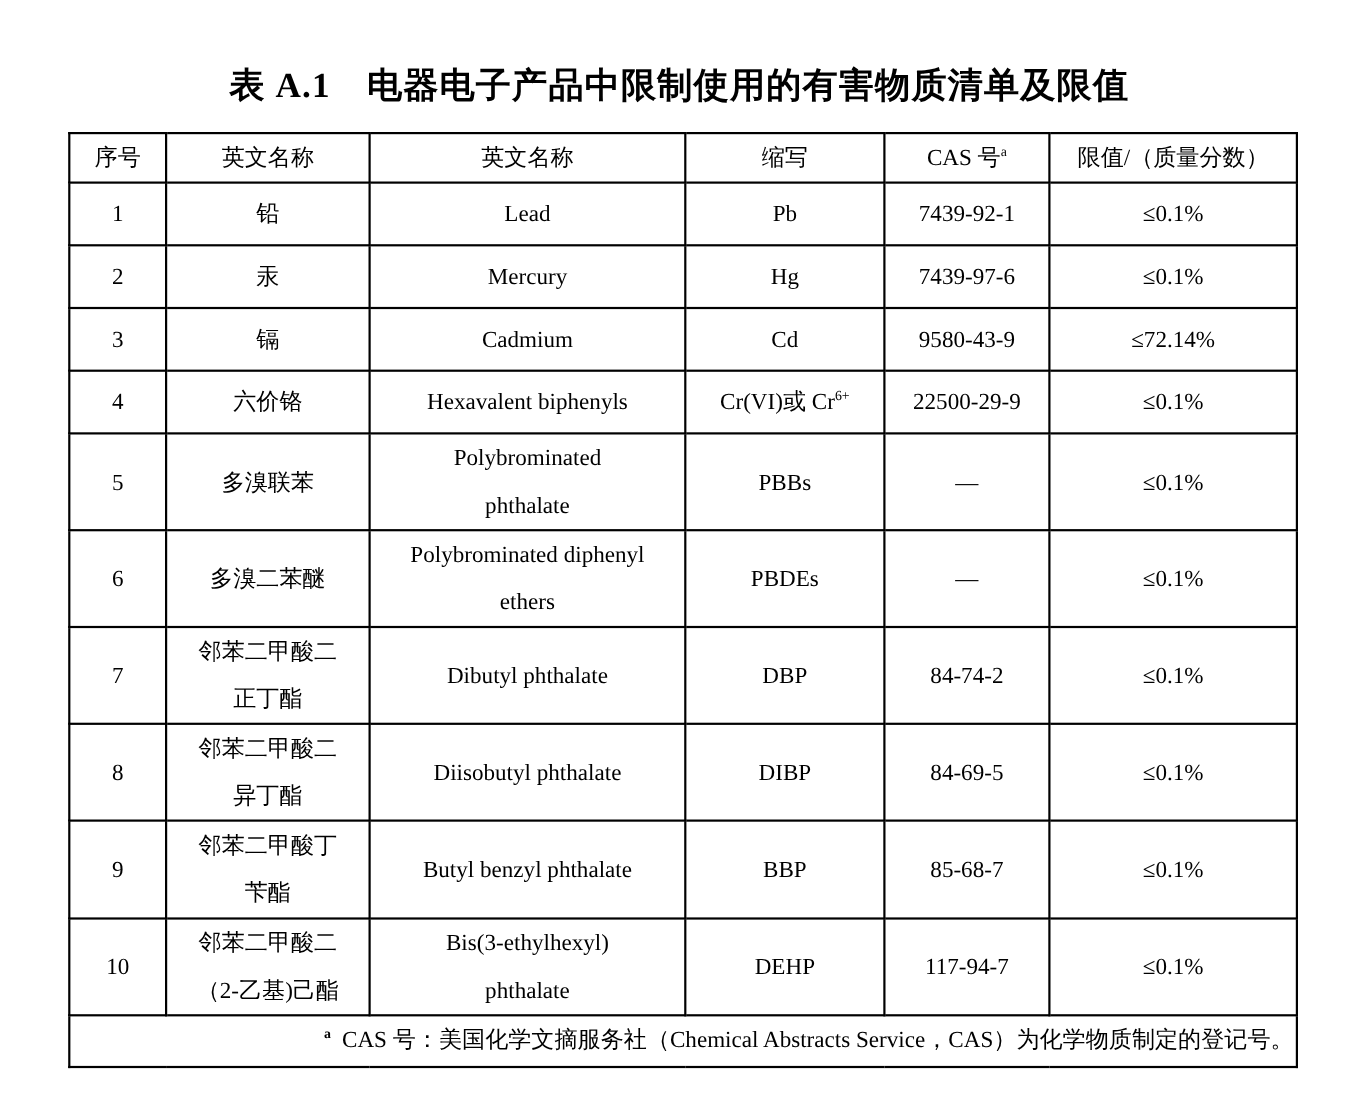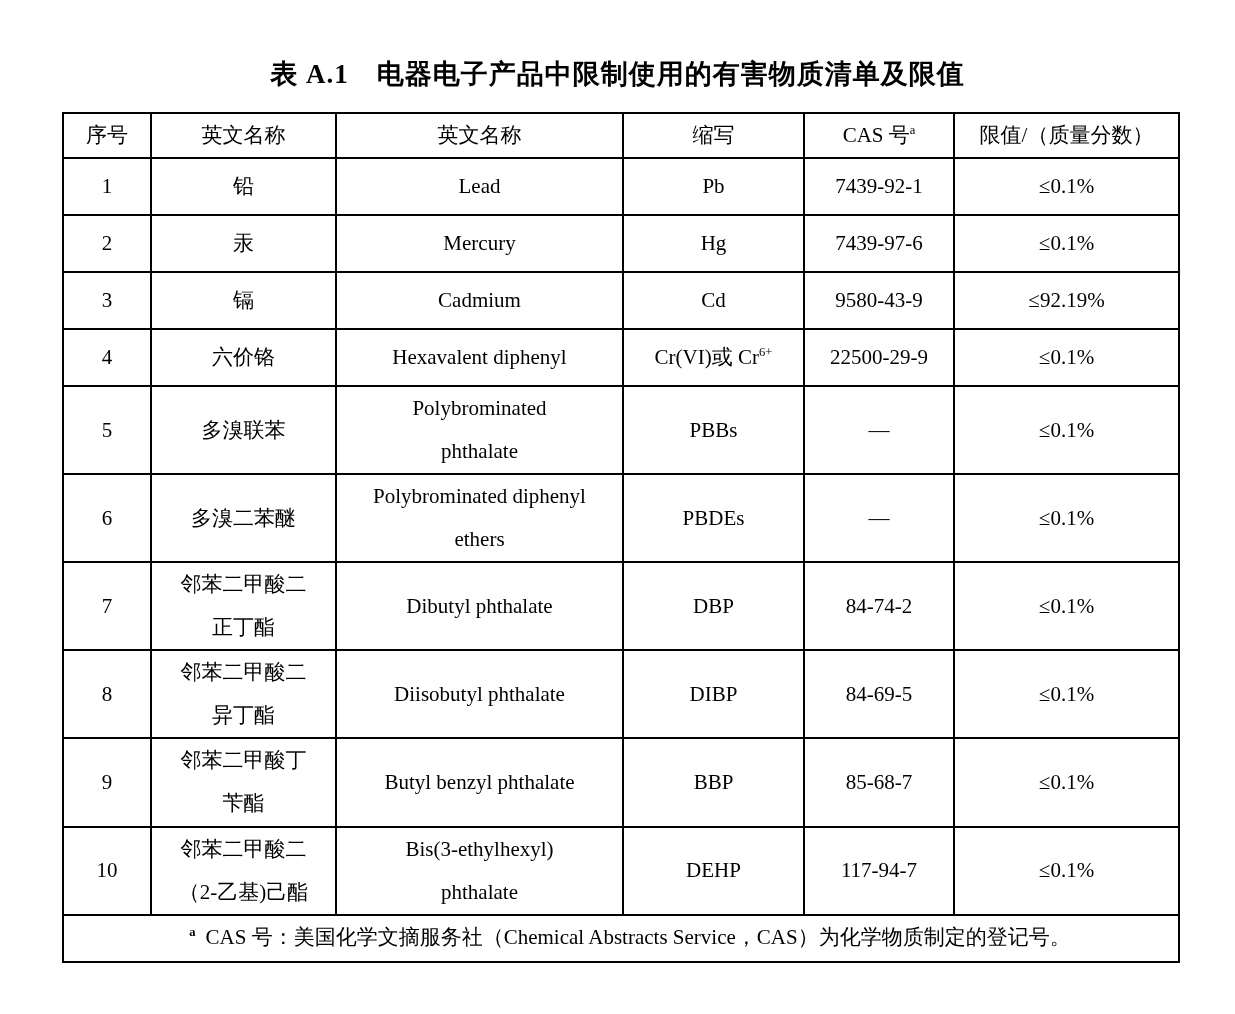--- a/index.html
+++ b/index.html
@@ -10,21 +10,21 @@
   body {
     width: 1235px;
     height: 1014px;
     color: #000000;
     font-family: "Liberation Serif", "DejaVu Serif", serif;
     overflow: hidden;
   }
   .doc-title {
     margin: 56px 0 0 0;
     text-align: center;
-    font-size: 27px;
+    font-size: 32px;
     font-weight: bold;
     letter-spacing: 1px;
   }
   table.subst-table {
     border-collapse: collapse;
     table-layout: fixed;
     margin: 20px 0 0 62px;
     width: 1116px;
   }
   .subst-table th,
@@ -37,21 +37,21 @@
     white-space: pre-line;
     line-height: 2.05;
     padding: 0 2px;
     overflow: hidden;
   }
   tr.row-header  { height: 42px; }
   tr.row-single  { height: 57px; }
   tr.row-double  { height: 88px; }
   tr.row-foot    { height: 47px; }
   .subst-table td.footnote-cell {
-    text-align: center;
+    text-align: right;
     white-space: normal;
     padding-left: 16px;
     line-height: 1.3;
   }
   sup.sup {
     font-size: 60%;
     vertical-align: super;
     line-height: 0;
   }
   .footnote-cell sup.sup {
@@ -102,26 +102,26 @@
         <td>Hg</td>
         <td>7439-97-6</td>
         <td>≤0.1%</td>
       </tr>
       <tr class="row-single">
         <td>3</td>
         <td>镉</td>
         <td>Cadmium</td>
         <td>Cd</td>
         <td>9580-43-9</td>
-        <td>≤92.19%</td>
+        <td>≤72.14%</td>
       </tr>
       <tr class="row-single">
         <td>4</td>
         <td>六价铬</td>
-        <td>Hexavalent diphenyl</td>
+        <td>Hexavalent biphenyls</td>
         <td><span>Cr(VI)或 Cr</span><sup class="sup">6+</sup></td>
         <td>22500-29-9</td>
         <td>≤0.1%</td>
       </tr>
       <tr class="row-double">
         <td>5</td>
         <td>多溴联苯</td>
         <td>Polybrominated
 phthalate</td>
         <td>PBBs</td>

